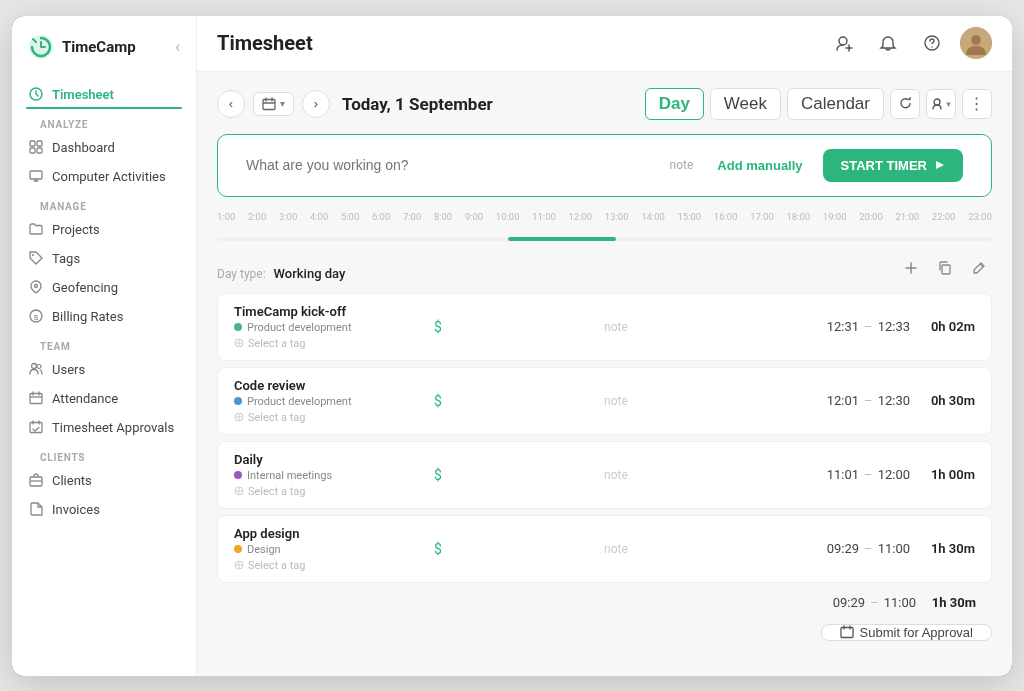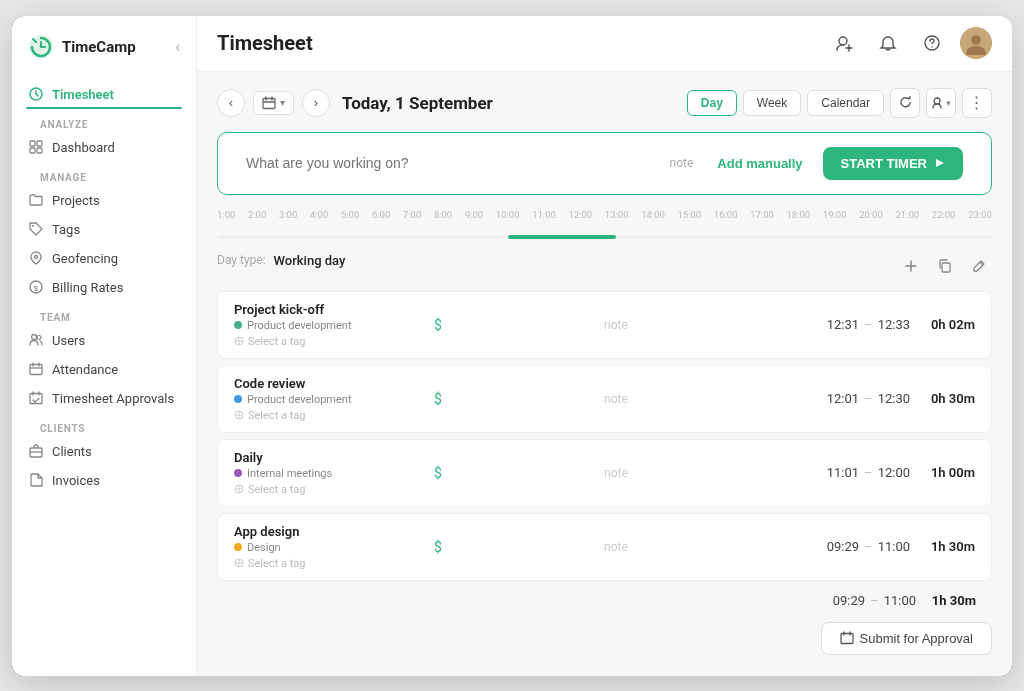--- a/index.html
+++ b/index.html
@@ -201,21 +201,21 @@
       display: flex;
       align-items: center;
       gap: 6px;
     }
     .view-btn {
       padding: 5px 13px;
       border-radius: 6px;
       border: 1px solid #ddd;
       background: #fff;
       cursor: pointer;
-      font-size: 12px;
+      font-size: 17px;
       color: #444;
     }
     .view-btn.active {
       background: #fff;
       border: 1.5px solid #2cb67d;
       color: #2cb67d;
       font-weight: 600;
     }
     .icon-btn {
       width: 30px;
@@ -295,21 +295,21 @@
     }
     .timeline-bar {
       height: 4px;
       background: #2cb67d;
       border-radius: 2px;
       position: absolute;
     }
     
     .day-type-row {
       display: flex;
-      align-items: flex-start;
+      align-items: flex-end;
       gap: 8px;
       margin-bottom: 12px;
     }
     .day-type-label {
       color: #aaa;
       font-size: 12px;
     }
     .day-type-value {
       color: #222;
       font-size: 13px;
@@ -423,21 +423,21 @@
     
     .submit-row {
       display: flex;
       justify-content: flex-end;
       padding: 8px 0 4px 0;
     }
     .submit-btn {
       border: 1px solid #ddd;
       border-radius: 8px;
       background: #fff;
-      padding: 8px 18px;
+      padding: 0 18px;
       font-size: 13px;
       color: #444;
       cursor: pointer;
       display: flex;
       align-items: center;
       gap: 6px;
     }
     .tick-label {
       font-size: 9.5px;
       color: #bbb;
@@ -477,20 +477,30 @@
       <div class="nav-item">
         <span class="nav-icon">
           <svg width="14" height="14" viewBox="0 0 14 14" fill="none">
             <rect x="1" y="1" width="5" height="5" rx="1" stroke="#888" stroke-width="1.3"></rect>
             <rect x="8" y="1" width="5" height="5" rx="1" stroke="#888" stroke-width="1.3"></rect>
             <rect x="1" y="8" width="5" height="5" rx="1" stroke="#888" stroke-width="1.3"></rect>
             <rect x="8" y="8" width="5" height="5" rx="1" stroke="#888" stroke-width="1.3"></rect>
           </svg>
         </span>
         <span>Dashboard</span>
+      </div>
+      <div class="nav-item">
+        <span class="nav-icon">
+          <svg width="14" height="14" viewBox="0 0 14 14" fill="none">
+            <rect x="1" y="2" width="12" height="8" rx="1" stroke="#888" stroke-width="1.3"></rect>
+            <line x1="5" y1="12" x2="9" y2="12" stroke="#888" stroke-width="1.3" stroke-linecap="round"></line>
+            <line x1="7" y1="10" x2="7" y2="12" stroke="#888" stroke-width="1.3" stroke-linecap="round"></line>
+          </svg>
+        </span>
+        <span>Computer Activities</span>
       </div>
 
       <div class="nav-section-label">MANAGE</div>
       <div class="nav-item">
         <span class="nav-icon">
           <svg width="14" height="14" viewBox="0 0 14 14" fill="none">
             <path d="M1 4 Q1 2 3 2 L5.5 2 L6.5 3.5 L12 3.5 Q13 3.5 13 4.5 L13 11 Q13 12 12 12 L2 12 Q1 12 1 11 Z" stroke="#888" stroke-width="1.3" fill="none"></path>
           </svg>
         </span>
         <span>Projects</span>
@@ -721,21 +731,21 @@
               <line x1="8" y1="3" x2="11" y2="6" stroke="#888" stroke-width="1.3"></line>
             </svg>
           </button>
         </div>
       </div>
 
       <div>
 
         <div class="entry-card">
           <div class="entry-info">
-            <div class="entry-name">Project kick-off</div>
+            <div class="entry-name">TimeCamp kick-off</div>
             <div class="entry-project">
               <span class="dot" style="background:#4caf8e;"></span>
               <span>Product development</span>
             </div>
             <div class="entry-tag">
               <svg width="10" height="10" viewBox="0 0 10 10" fill="none">
                 <circle cx="5" cy="5" r="4" stroke="#ccc" stroke-width="1"></circle>
                 <line x1="5" y1="2" x2="5" y2="8" stroke="#ccc" stroke-width="1"></line>
                 <line x1="2" y1="5" x2="8" y2="5" stroke="#ccc" stroke-width="1"></line>
               </svg>

